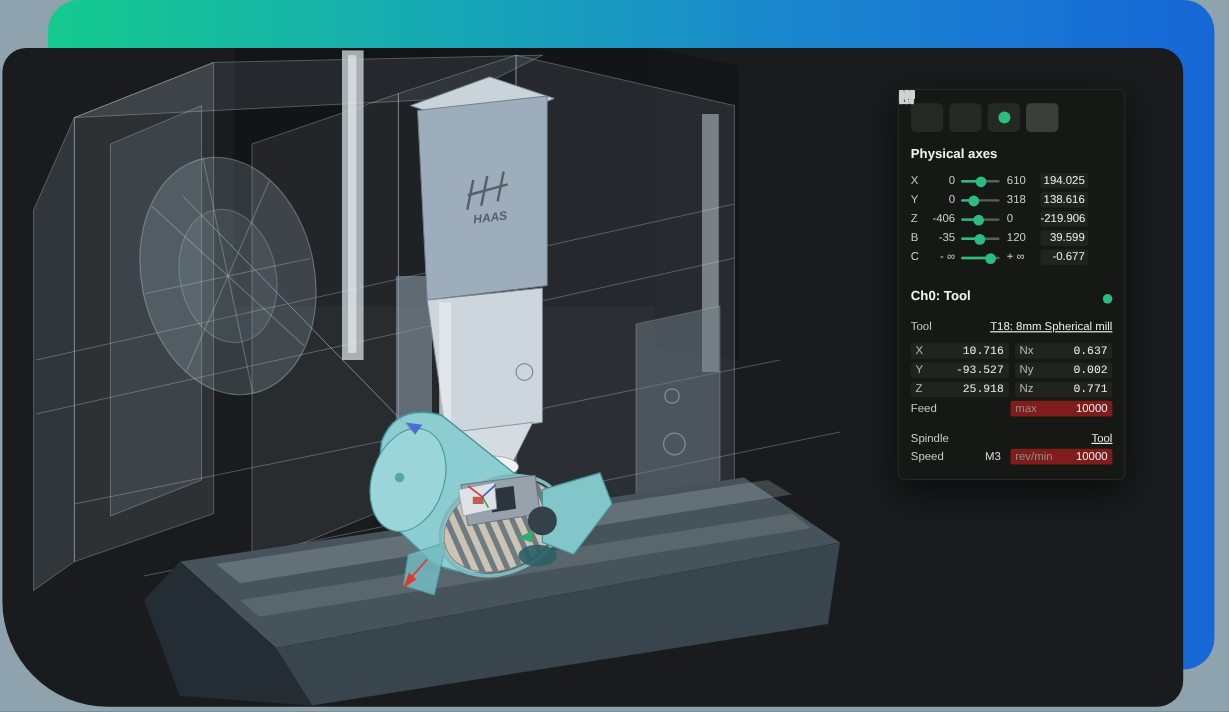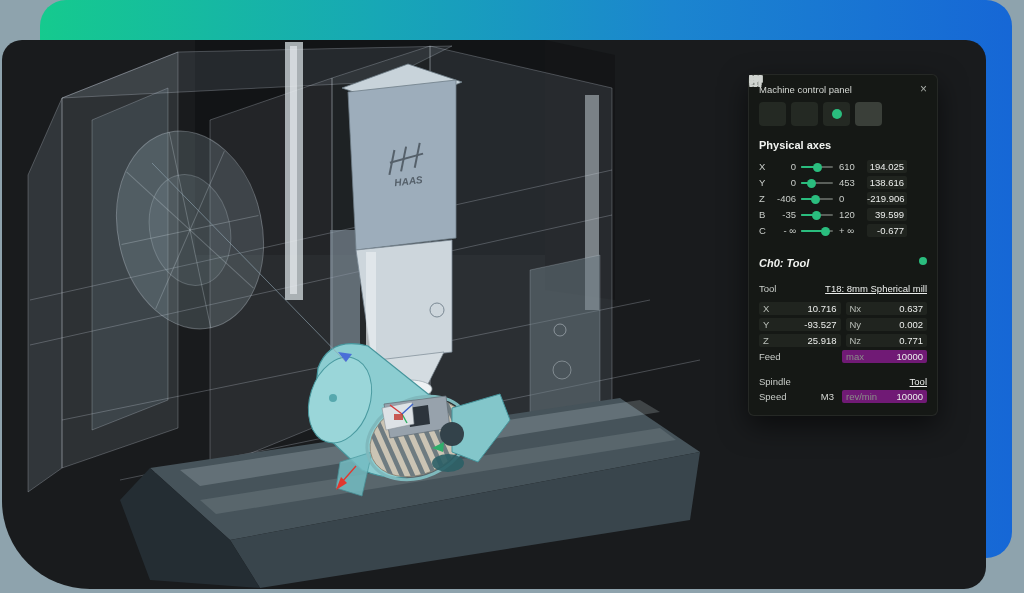--- a/index.html
+++ b/index.html
@@ -19,21 +19,21 @@
   .panel-header{display:flex;align-items:center;justify-content:space-between;height:16px;}
   .panel-title{font-size:9.5px;color:#d5d8d4;}
   .close-btn{color:#a7aba6;font-size:12px;line-height:12px;cursor:pointer;}
   .toolbar{display:flex;gap:5px;margin-top:5px;}
   .tb-btn{width:27px;height:24px;border-radius:4px;background:#242923;display:flex;
     align-items:center;justify-content:center;}
   .tb-btn.active{background:#3a3f39;}
   .record-dot{width:10px;height:10px;border-radius:50%;background:#2abd7e;}
   .status-dot{width:8px;height:8px;border-radius:50%;background:#2abd7e;}
   .section-heading{font-size:11px;font-weight:bold;color:#f2f4f1;margin-top:13px;}
-  .heading-row{display:flex;align-items:flex-start;justify-content:space-between;margin-top:20px;font-style:italic;}
+  .heading-row{display:flex;align-items:flex-end;justify-content:space-between;margin-top:20px;}
   .heading-row .section-heading{margin-top:0;}
 
   .axes-list{margin-top:9px;display:flex;flex-direction:column;gap:3px;}
   .axis-row{display:flex;align-items:center;height:13px;}
   .ax-label{width:12px;color:#c9cdc9;}
   .ax-min{width:25px;text-align:right;color:#c9cdc9;margin-right:5px;}
   .slider{position:relative;width:32px;height:13px;flex:none;}
   .sl-track{position:absolute;left:0;right:0;top:6px;height:2px;background:#5a5f5a;border-radius:1px;}
   .sl-fill{position:absolute;left:0;top:6px;height:2px;background:#2abd7e;border-radius:1px;}
   .sl-thumb{position:absolute;top:2.5px;width:9px;height:9px;margin-left:-4.5px;border-radius:50%;background:#2abd7e;}
@@ -46,24 +46,24 @@
   .kv-label{flex:1;color:#c9cdc9;}
   .kv-value{color:#eceeec;text-decoration:underline;}
   .dropdown{display:flex;align-items:center;width:112px;height:15px;background:#21251f;
     border:1px solid #767b74;border-radius:2px;box-sizing:border-box;padding:0 3px;}
   .dropdown span{flex:1;color:#e4e6e2;}
   .grid{margin-top:8px;display:flex;flex-direction:column;gap:3px;}
   .grid-row{display:flex;gap:5px;}
   .cell{flex:1;height:13px;background:#20241f;border-radius:2px;display:flex;align-items:center;
     padding:0 4px;box-sizing:border-box;}
   .cell .c-label{flex:1;color:#b9beb8;}
-  .cell .c-value{color:#eceeec;}
+  .cell .c-value{color:#eceeec;font-family:Liberation Mono, monospace;}
   .inline-row{display:flex;align-items:center;margin-top:3px;}
   .inline-row .kv-label{flex:1;}
-  .field{width:85px;height:13px;background:#701a75;border-radius:2px;display:flex;align-items:center;
+  .field{width:85px;height:13px;background:#7f1d1d;border-radius:2px;display:flex;align-items:center;
     padding:0 4px;box-sizing:border-box;}
   .field .ph{flex:1;color:#8a8f88;}
   .field .fv{color:#eceeec;}
   .m-code{margin-right:8px;color:#d6d9d5;}
   .spindle-row{display:flex;align-items:center;margin-top:13px;}
   .icon-svg{display:block;}
 </style>
 </head>
 <body>
 
@@ -195,24 +195,20 @@
       <g>
         <line x1="152" y1="163" x2="346" y2="362" stroke="#8fa3b0" stroke-width="0.8" opacity="0.8"></line>
         <polygon points="346,362 338,352 352,354" fill="#4a6fd8"></polygon>
         <line x1="356" y1="466" x2="342" y2="482" stroke="#e2372e" stroke-width="1.4"></line>
         <polygon points="336,490 347,483 341,477" fill="#e2372e"></polygon>
         <polygon points="432,448 444,442 443,452" fill="#2fae6b"></polygon>
       </g>
     </svg>
 
     <div class="panel">
-      <div class="panel-header">
-        <span class="panel-title">Machine control panel</span>
-        <span class="close-btn">×</span>
-      </div>
 
       <div class="toolbar">
         <div class="tb-btn">
           <svg class="icon-svg" width="13" height="12" viewBox="0 0 13 12">
             <rect x="0.5" y="0" width="3" height="12" fill="#d0d4d0"></rect>
             <rect x="5" y="0" width="3" height="12" fill="#d0d4d0"></rect>
             <rect x="9.5" y="0" width="3" height="12" fill="#d0d4d0"></rect>
           </svg>
         </div>
         <div class="tb-btn">
@@ -262,21 +258,21 @@
         </div>
 
         <div class="axis-row">
           <span class="ax-label">Y</span>
           <span class="ax-min">0</span>
           <div class="slider">
             <div class="sl-track"></div>
               <div class="sl-fill" style="width: 33%;"></div>
               <div class="sl-thumb" style="left: 33%;"></div>
           </div>
-          <span class="ax-max">453</span>
+          <span class="ax-max">318</span>
           <div class="ax-value">138.616</div>
           <div class="stepper">
             <svg width="14" height="8" viewBox="0 0 14 8">
                 <g fill="#cfd3cf">
                   <rect x="0.5" y="0.5" width="1.4" height="7"></rect>
                   <polygon points="3,4 7,0.5 7,7.5"></polygon>
                   <polygon points="11,4 7,0.5 7,7.5" transform="scale(-1,1) translate(-18,0)"></polygon>
                   <rect x="12.1" y="0.5" width="1.4" height="7"></rect>
                 </g>
               </svg>

